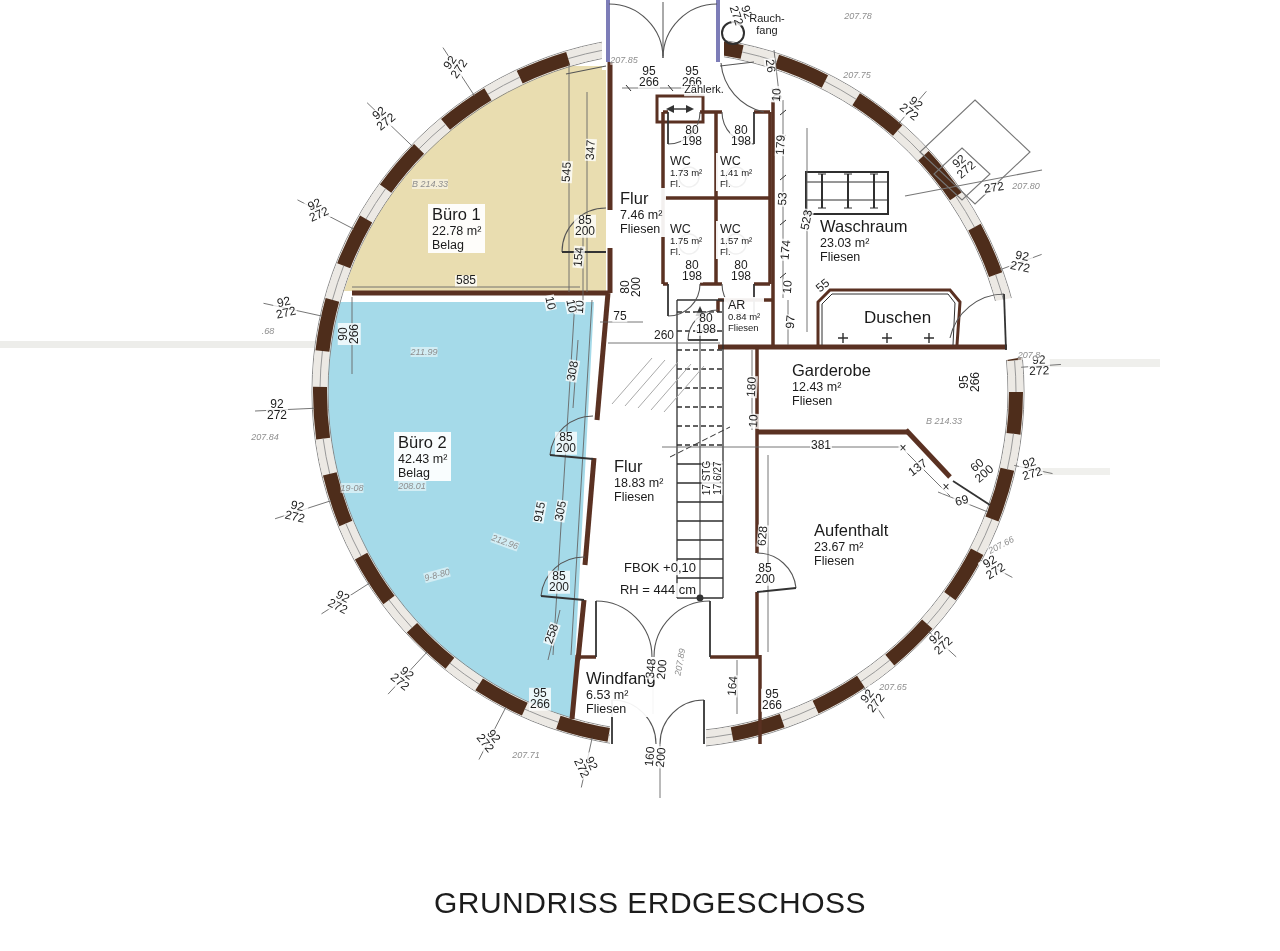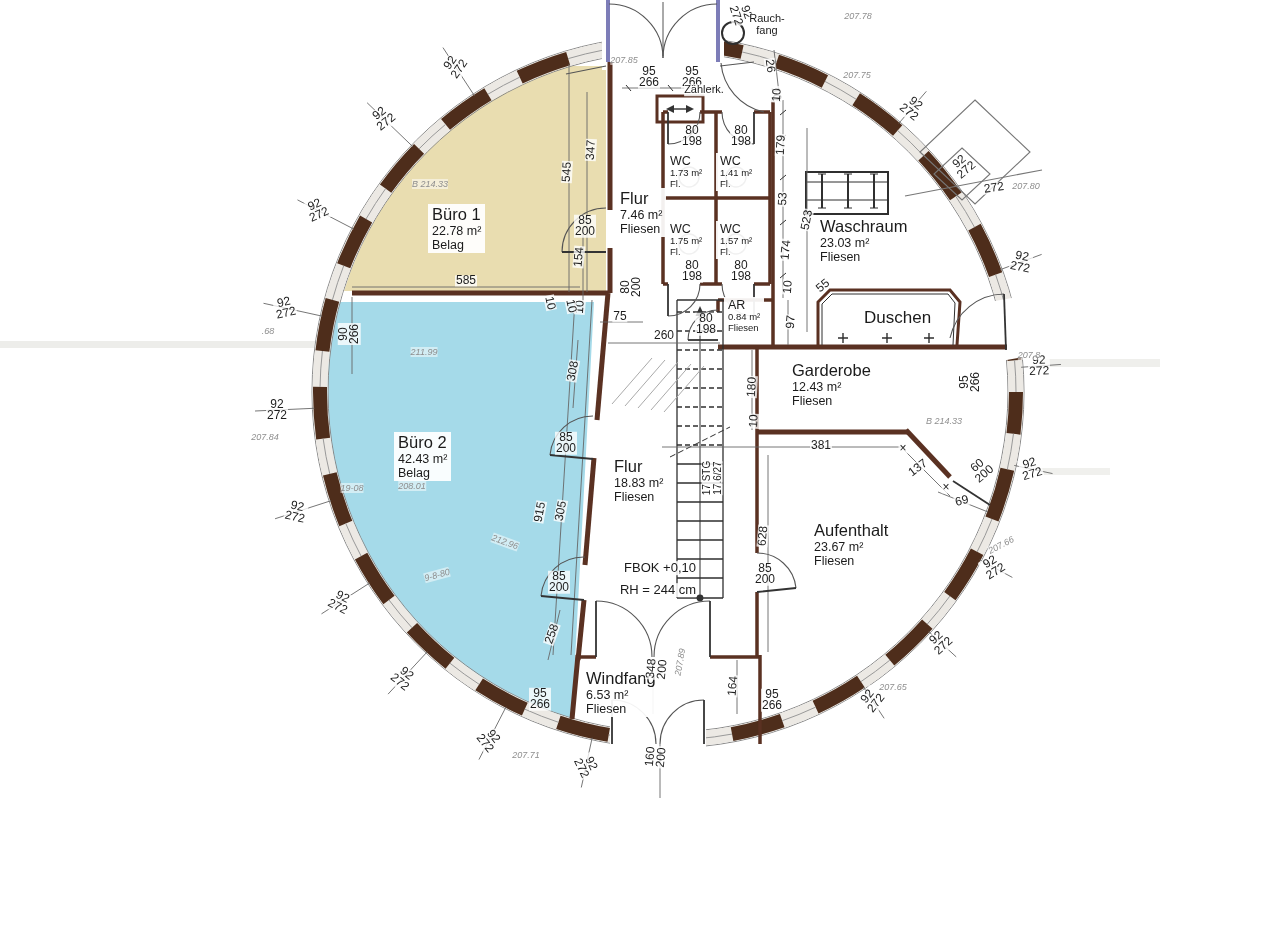--- a/index.html
+++ b/index.html
@@ -404,21 +404,21 @@
       <div class="dim" style="left: 733px; top: 686px; transform: translate(-50%, -50%) rotate(-85deg);">164</div>
       <div class="dim" style="left: 772px; top: 700px; transform: translate(-50%, -50%) rotate(0deg);">95
 266</div>
       <div class="dim" style="left: 540px; top: 699px; transform: translate(-50%, -50%) rotate(0deg);">95
 266</div>
       <div class="dim" style="left: 656px; top: 757px; transform: translate(-50%, -50%) rotate(-85deg);">160
 200</div>
       <div class="dim" style="left: 903px; top: 449px; transform: translate(-50%, -50%) rotate(0deg);">×</div>
       <div class="dim" style="left: 946px; top: 488px; transform: translate(-50%, -50%) rotate(0deg);">×</div>
       <div class="ann" style="left: 660px; top: 568px; font-size: 13px; transform: translate(-50%, -50%) rotate(0deg);">FBOK +0,10</div>
-      <div class="ann" style="left: 658px; top: 590px; font-size: 13px; transform: translate(-50%, -50%) rotate(0deg);">RH = 244 cm</div>
+      <div class="ann" style="left: 658px; top: 590px; font-size: 13px; transform: translate(-50%, -50%) rotate(0deg);">RH = 444 cm</div>
       <div class="ann" style="left: 704px; top: 90px; font-size: 11px; transform: translate(-50%, -50%) rotate(0deg);">Zählerk.</div>
       <div class="ann" style="left: 767px; top: 25px; font-size: 11px; transform: translate(-50%, -50%) rotate(0deg);">Rauch-
 fang</div>
       <div class="ann" style="left: 712px; top: 478px; font-size: 10px; transform: translate(-50%, -50%) rotate(-90deg);">17 STG
 17.6/27</div>
       <div class="hand" style="left: 624px; top: 60px; transform: translate(-50%, -50%) rotate(0deg);">207.85</div>
       <div class="hand" style="left: 858px; top: 16px; transform: translate(-50%, -50%) rotate(0deg);">207.78</div>
       <div class="hand" style="left: 857px; top: 75px; transform: translate(-50%, -50%) rotate(0deg);">207.75</div>
       <div class="hand" style="left: 1026px; top: 186px; transform: translate(-50%, -50%) rotate(0deg);">207.80</div>
       <div class="hand" style="left: 1029px; top: 355px; transform: translate(-50%, -50%) rotate(0deg);">207.8</div>
@@ -430,13 +430,14 @@
       <div class="hand" style="left: 430px; top: 184px; transform: translate(-50%, -50%) rotate(0deg);">B  214.33</div>
       <div class="hand" style="left: 944px; top: 421px; transform: translate(-50%, -50%) rotate(0deg);">B  214.33</div>
       <div class="hand" style="left: 424px; top: 352px; transform: translate(-50%, -50%) rotate(0deg);">211.99</div>
       <div class="hand" style="left: 412px; top: 486px; transform: translate(-50%, -50%) rotate(0deg);">208.01</div>
       <div class="hand" style="left: 505px; top: 542px; transform: translate(-50%, -50%) rotate(20deg);">212.96</div>
       <div class="hand" style="left: 680px; top: 662px; transform: translate(-50%, -50%) rotate(-80deg);">207.89</div>
       <div class="hand" style="left: 352px; top: 488px; transform: translate(-50%, -50%) rotate(0deg);">19-08</div>
       <div class="hand" style="left: 437px; top: 575px; transform: translate(-50%, -50%) rotate(-15deg);">9-8-80</div>
     </div>
 
+<div id="title">GRUNDRISS ERDGESCHOSS</div>
 </div>
 
 </body></html>

